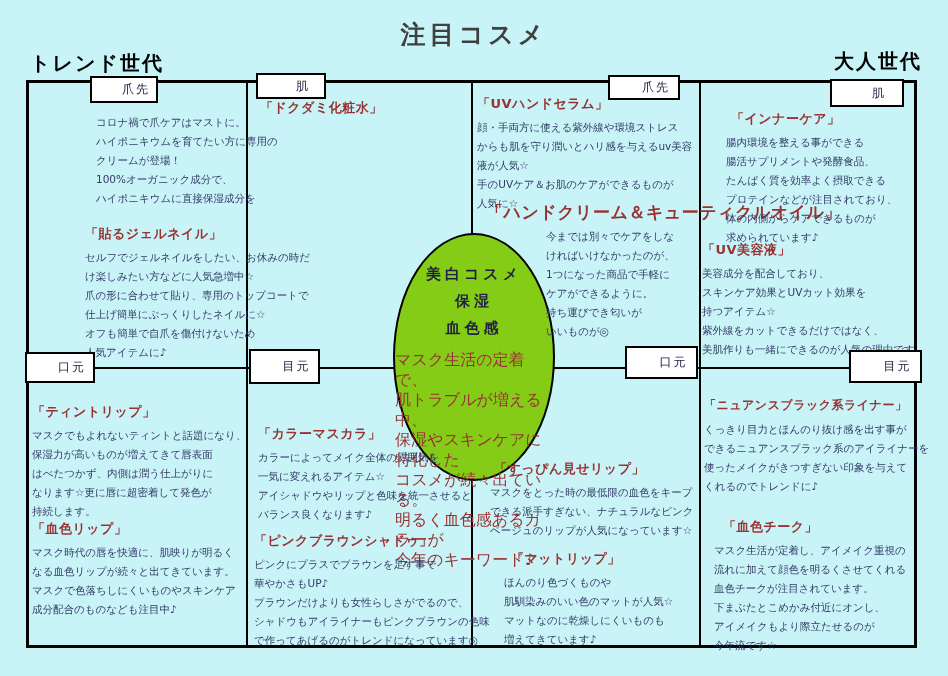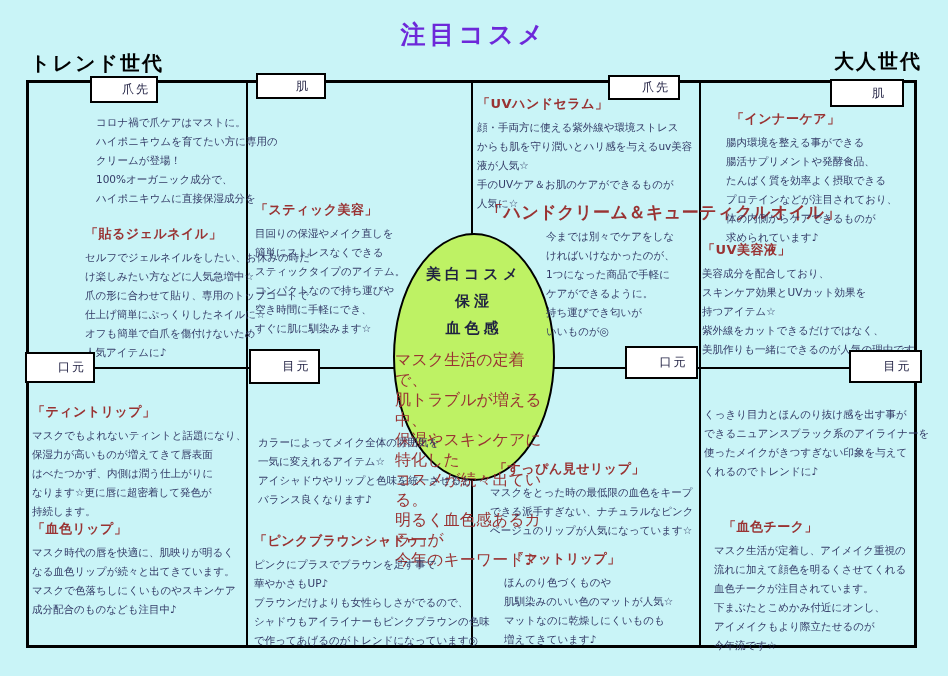--- a/index.html
+++ b/index.html
@@ -1,27 +1,27 @@
 <!DOCTYPE html>
 <html style="--bg: #c9f4f7; --accent: #993333; --body: #333a66;"><head>
 <meta charset="utf-8">
 <style>
   html,body{margin:0;padding:0;}
   body{font-family:"DejaVu Sans","Liberation Sans",sans-serif;}
   #screen{position:relative;width:948px;height:676px;background:var(--bg,#c9f4f7);overflow:hidden;}
   .title{position:absolute;left:0;right:0;top:18px;text-align:center;font-size:25px;font-weight:bold;
-         letter-spacing:4px;color:#6d28d9;}
+         letter-spacing:4px;color:#404040;}
   .gen{position:absolute;font-size:20px;font-weight:bold;color:#000;letter-spacing:2px;}
   .gen-left{left:30px;top:50px;}
   .gen-right{right:26px;top:48px;}
   .outer-box{position:absolute;left:26px;top:80px;width:891px;height:568px;border:3px solid #000;
              box-sizing:border-box;z-index:0;}
   .vline{position:absolute;top:80px;width:2px;height:568px;background:#000;z-index:1;}
   .hline{position:absolute;left:26px;top:367px;width:891px;height:2px;background:#000;z-index:1;}
-  .ellipse{position:absolute;left:393px;top:233px;width:162px;height:248px;background:#bef264;
+  .ellipse{position:absolute;left:393px;top:233px;width:162px;height:248px;background:#84cc16;
            border:2px solid #000;border-radius:50%;z-index:2;box-sizing:border-box;
            display:flex;flex-direction:column;align-items:center;padding-top:26px;}
   .kw{font-size:15px;font-weight:bold;color:#1f2140;letter-spacing:4px;line-height:27px;white-space:pre;}
   .ellipse-desc{margin-top:8px;font-size:16px;line-height:20px;color:var(--accent,#993333);
                 text-align:left;white-space:pre-line;}
   .zone-label{position:absolute;background:#fff;border:2px solid #000;box-sizing:border-box;z-index:3;
               display:flex;align-items:center;justify-content:center;font-size:12px;color:#222244;
               letter-spacing:2px;padding-left:24px;}
   .item{position:absolute;z-index:2;}
   .item-title{font-size:13px;font-weight:bold;color:var(--accent,#993333);letter-spacing:0.5px;
@@ -75,29 +75,21 @@
     <div class="item-title">「貼るジェルネイル」</div>
     <div class="item-body">セルフでジェルネイルをしたい、お休みの時だ
 け楽しみたい方などに人気急増中☆
 爪の形に合わせて貼り、専用のトップコートで
 仕上げ簡単にぷっくりしたネイルに☆
 オフも簡単で自爪を傷付けないため
 人気アイテムに♪</div>
   </div>
 
   <div class="item" style="left:260px;top:100px;width:200px;">
-  </div>
-  <div class="item" style="left:255px;top:202px;width:200px;">
-    <div class="item-title">「スティック美容」</div>
-    <div class="item-body">目回りの保湿やメイク直しを
-簡単にストレスなくできる
-スティックタイプのアイテム。
-コンパクトなので持ち運びや
-空き時間に手軽にでき、
-すぐに肌に馴染みます☆</div>
+    <div class="item-title">「ドクダミ化粧水」</div>
   </div>
 
   <div class="item" style="left:477px;top:96px;width:222px;">
     <div class="item-title">「UVハンドセラム」</div>
     <div class="item-body">顔・手両方に使える紫外線や環境ストレス
 からも肌を守り潤いとハリ感を与えるuv美容
 液が人気☆
 手のUVケア＆お肌のケアができるものが
 人気に☆</div>
   </div>
@@ -139,20 +131,21 @@
   </div>
   <div class="item" style="left:32px;top:521px;width:215px;">
     <div class="item-title">「血色リップ」</div>
     <div class="item-body">マスク時代の唇を快適に、肌映りが明るく
 なる血色リップが続々と出てきています。
 マスクで色落ちしにくいものやスキンケア
 成分配合のものなども注目中♪</div>
   </div>
 
   <div class="item" style="left:258px;top:426px;width:212px;">
+    <div class="item-title">「カラーマスカラ」</div>
     <div class="item-body">カラーによってメイク全体の雰囲気を
 一気に変えれるアイテム☆
 アイシャドウやリップと色味を統一させると
 バランス良くなります♪</div>
   </div>
   <div class="item" style="left:490px;top:461px;width:215px;">
     <div class="item-title" style="margin-left:4px;">「すっぴん見せリップ」</div>
     <div class="item-body">マスクをとった時の最低限の血色をキープ
 できる派手すぎない、ナチュラルなピンク
 ベージュのリップが人気になっています☆</div>
@@ -168,20 +161,21 @@
   </div>
   <div class="item" style="left:504px;top:551px;width:200px;">
     <div class="item-title" style="margin-left:7px;">「マットリップ」</div>
     <div class="item-body">ほんのり色づくものや
 肌馴染みのいい色のマットが人気☆
 マットなのに乾燥しにくいものも
 増えてきています♪</div>
   </div>
 
   <div class="item" style="left:704px;top:398px;width:218px;">
+    <div class="item-title" style="font-size:12px;">「ニュアンスブラック系ライナー」</div>
     <div class="item-body">くっきり目力とほんのり抜け感を出す事が
 できるニュアンスブラック系のアイライナーを
 使ったメイクがきつすぎない印象を与えて
 くれるのでトレンドに♪</div>
   </div>
   <div class="item" style="left:714px;top:519px;width:210px;">
     <div class="item-title" style="margin-left:9px;">「血色チーク」</div>
     <div class="item-body">マスク生活が定着し、アイメイク重視の
 流れに加えて顔色を明るくさせてくれる
 血色チークが注目されています。

